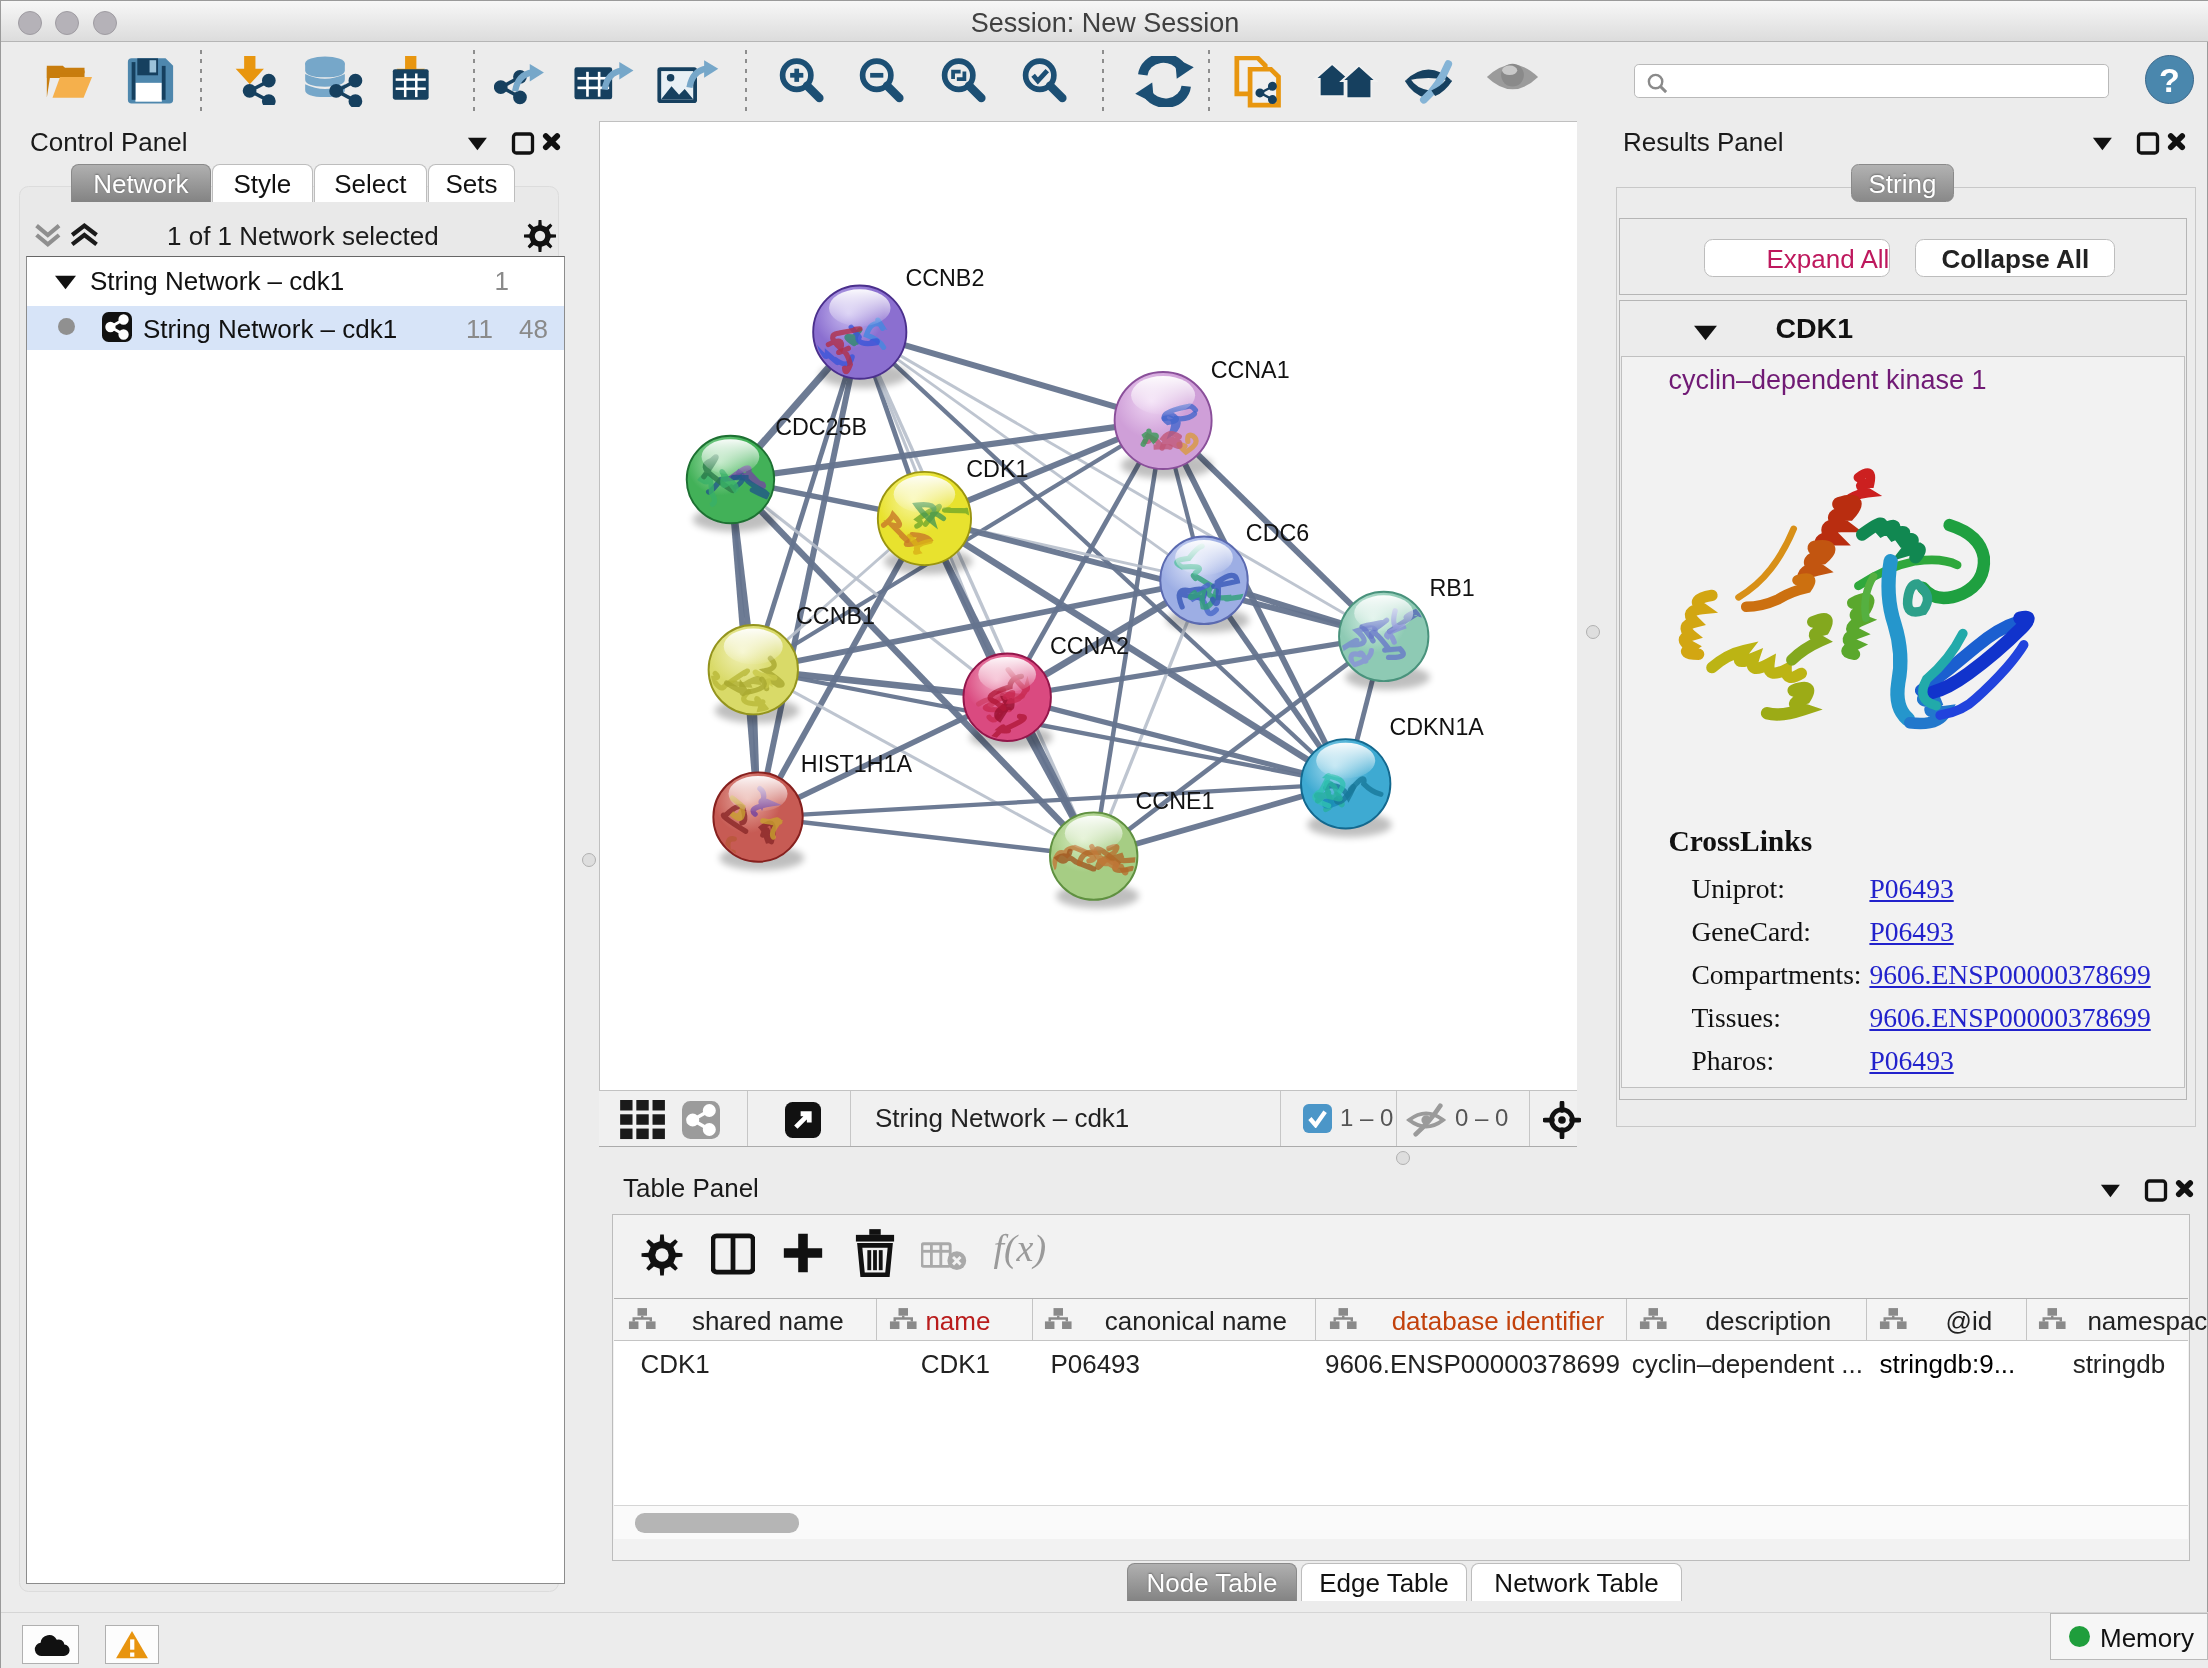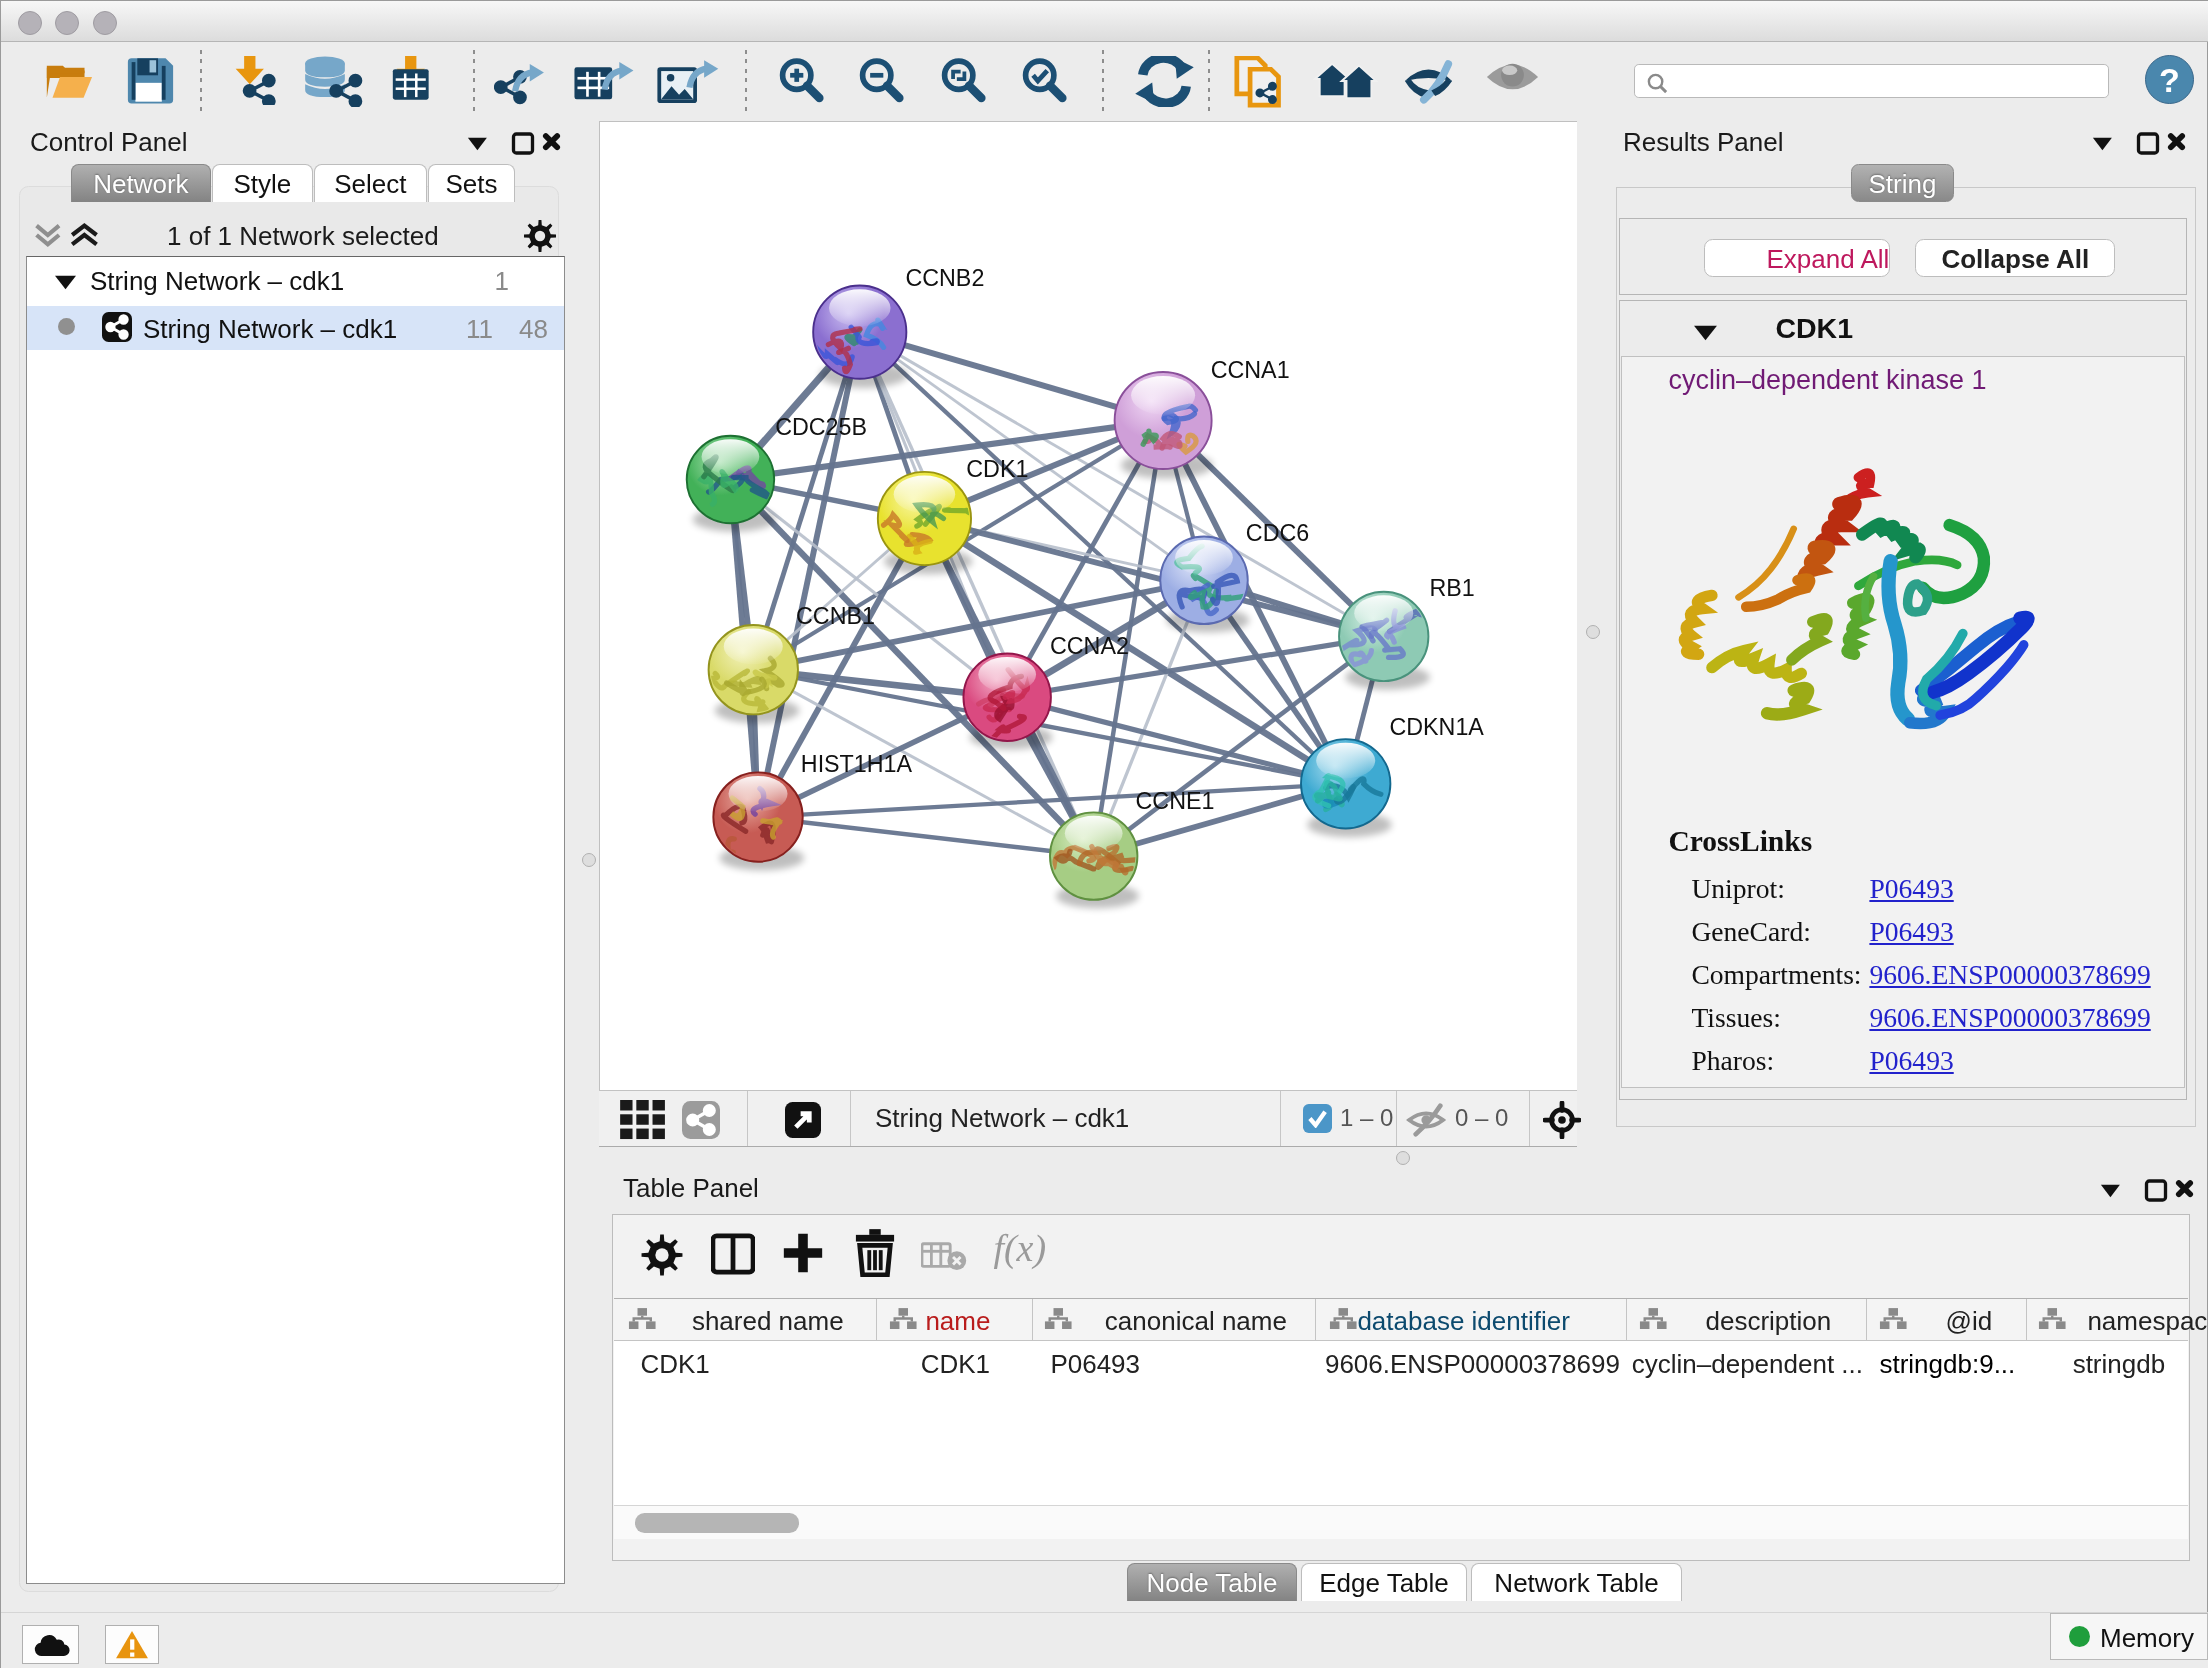--- a/index.html
+++ b/index.html
@@ -23,20 +23,21 @@
  text-align:center;line-height:38px}
 .tabsel{background:linear-gradient(#b0b0b0,#838383);color:#fff;border-color:#8a8a8a;
  text-shadow:0 -1px 1.9px rgba(0,0,0,.35)}
 a.lnk{color:#2222cc;text-decoration:underline}
 </style></head><body>
 <div id="win">
 <div id="titlebar">
  <div class="tl" style="left:17px"></div>
  <div class="tl" style="left:54px"></div>
  <div class="tl" style="left:92px"></div>
+ <div id="title">Session: New Session</div>
 </div>
 
 <div class="tsep" style="left:199px"></div>
 <div class="tsep" style="left:472px"></div>
 <div class="tsep" style="left:744px"></div>
 <div class="tsep" style="left:1101px"></div>
 <div class="tsep" style="left:1207px"></div>
 <svg class="tbi" style="left:43px" width="49" height="46" viewBox="0 0 52 48">
       <path d="M3 10 h17 l5 5 h18 v8 h-40 z" fill="#c87d0e"></path>
       <path d="M3 44 V12 h40 v6 h-36 z" fill="#c87d0e"></path>
@@ -743,21 +744,21 @@
             </div>
             <div class="abs" style="left:703px;top:0;width:310px;height:42px;border-right:1px solid #c4c4c4;overflow:hidden;white-space:nowrap">
               <span style="position:absolute;left:11.4px;top:7.6px"><svg width="28.5" height="25" viewBox="0 0 30 26" style="vertical-align:-3.8px">
                   <g fill="#8a8a8a">
                     <rect x="10" y="1" width="10" height="8"></rect>
                     <rect x="1" y="15" width="10" height="8"></rect>
                     <rect x="19" y="15" width="10" height="8"></rect>
                   </g>
                   <path d="M15 9 v3 M6 15 v-3 h18 v3" stroke="#8a8a8a" stroke-width="2.5" fill="none"></path>
                 </svg></span>
-              <span style="position:absolute;left:40px;top:6.7px;width:257px;text-align:left;font-size:26px;color:#0c4a6e">database identifier</span>
+              <span style="position:absolute;left:52px;top:6.7px;width:257px;text-align:center;font-size:26px;color:#c2410c">database identifier</span>
             </div>
             <div class="abs" style="left:1013px;top:0;width:240px;height:42px;border-right:1px solid #c4c4c4;overflow:hidden;white-space:nowrap">
               <span style="position:absolute;left:11.4px;top:7.6px"><svg width="28.5" height="25" viewBox="0 0 30 26" style="vertical-align:-3.8px">
                   <g fill="#8a8a8a">
                     <rect x="10" y="1" width="10" height="8"></rect>
                     <rect x="1" y="15" width="10" height="8"></rect>
                     <rect x="19" y="15" width="10" height="8"></rect>
                   </g>
                   <path d="M15 9 v3 M6 15 v-3 h18 v3" stroke="#8a8a8a" stroke-width="2.5" fill="none"></path>
                 </svg></span>

